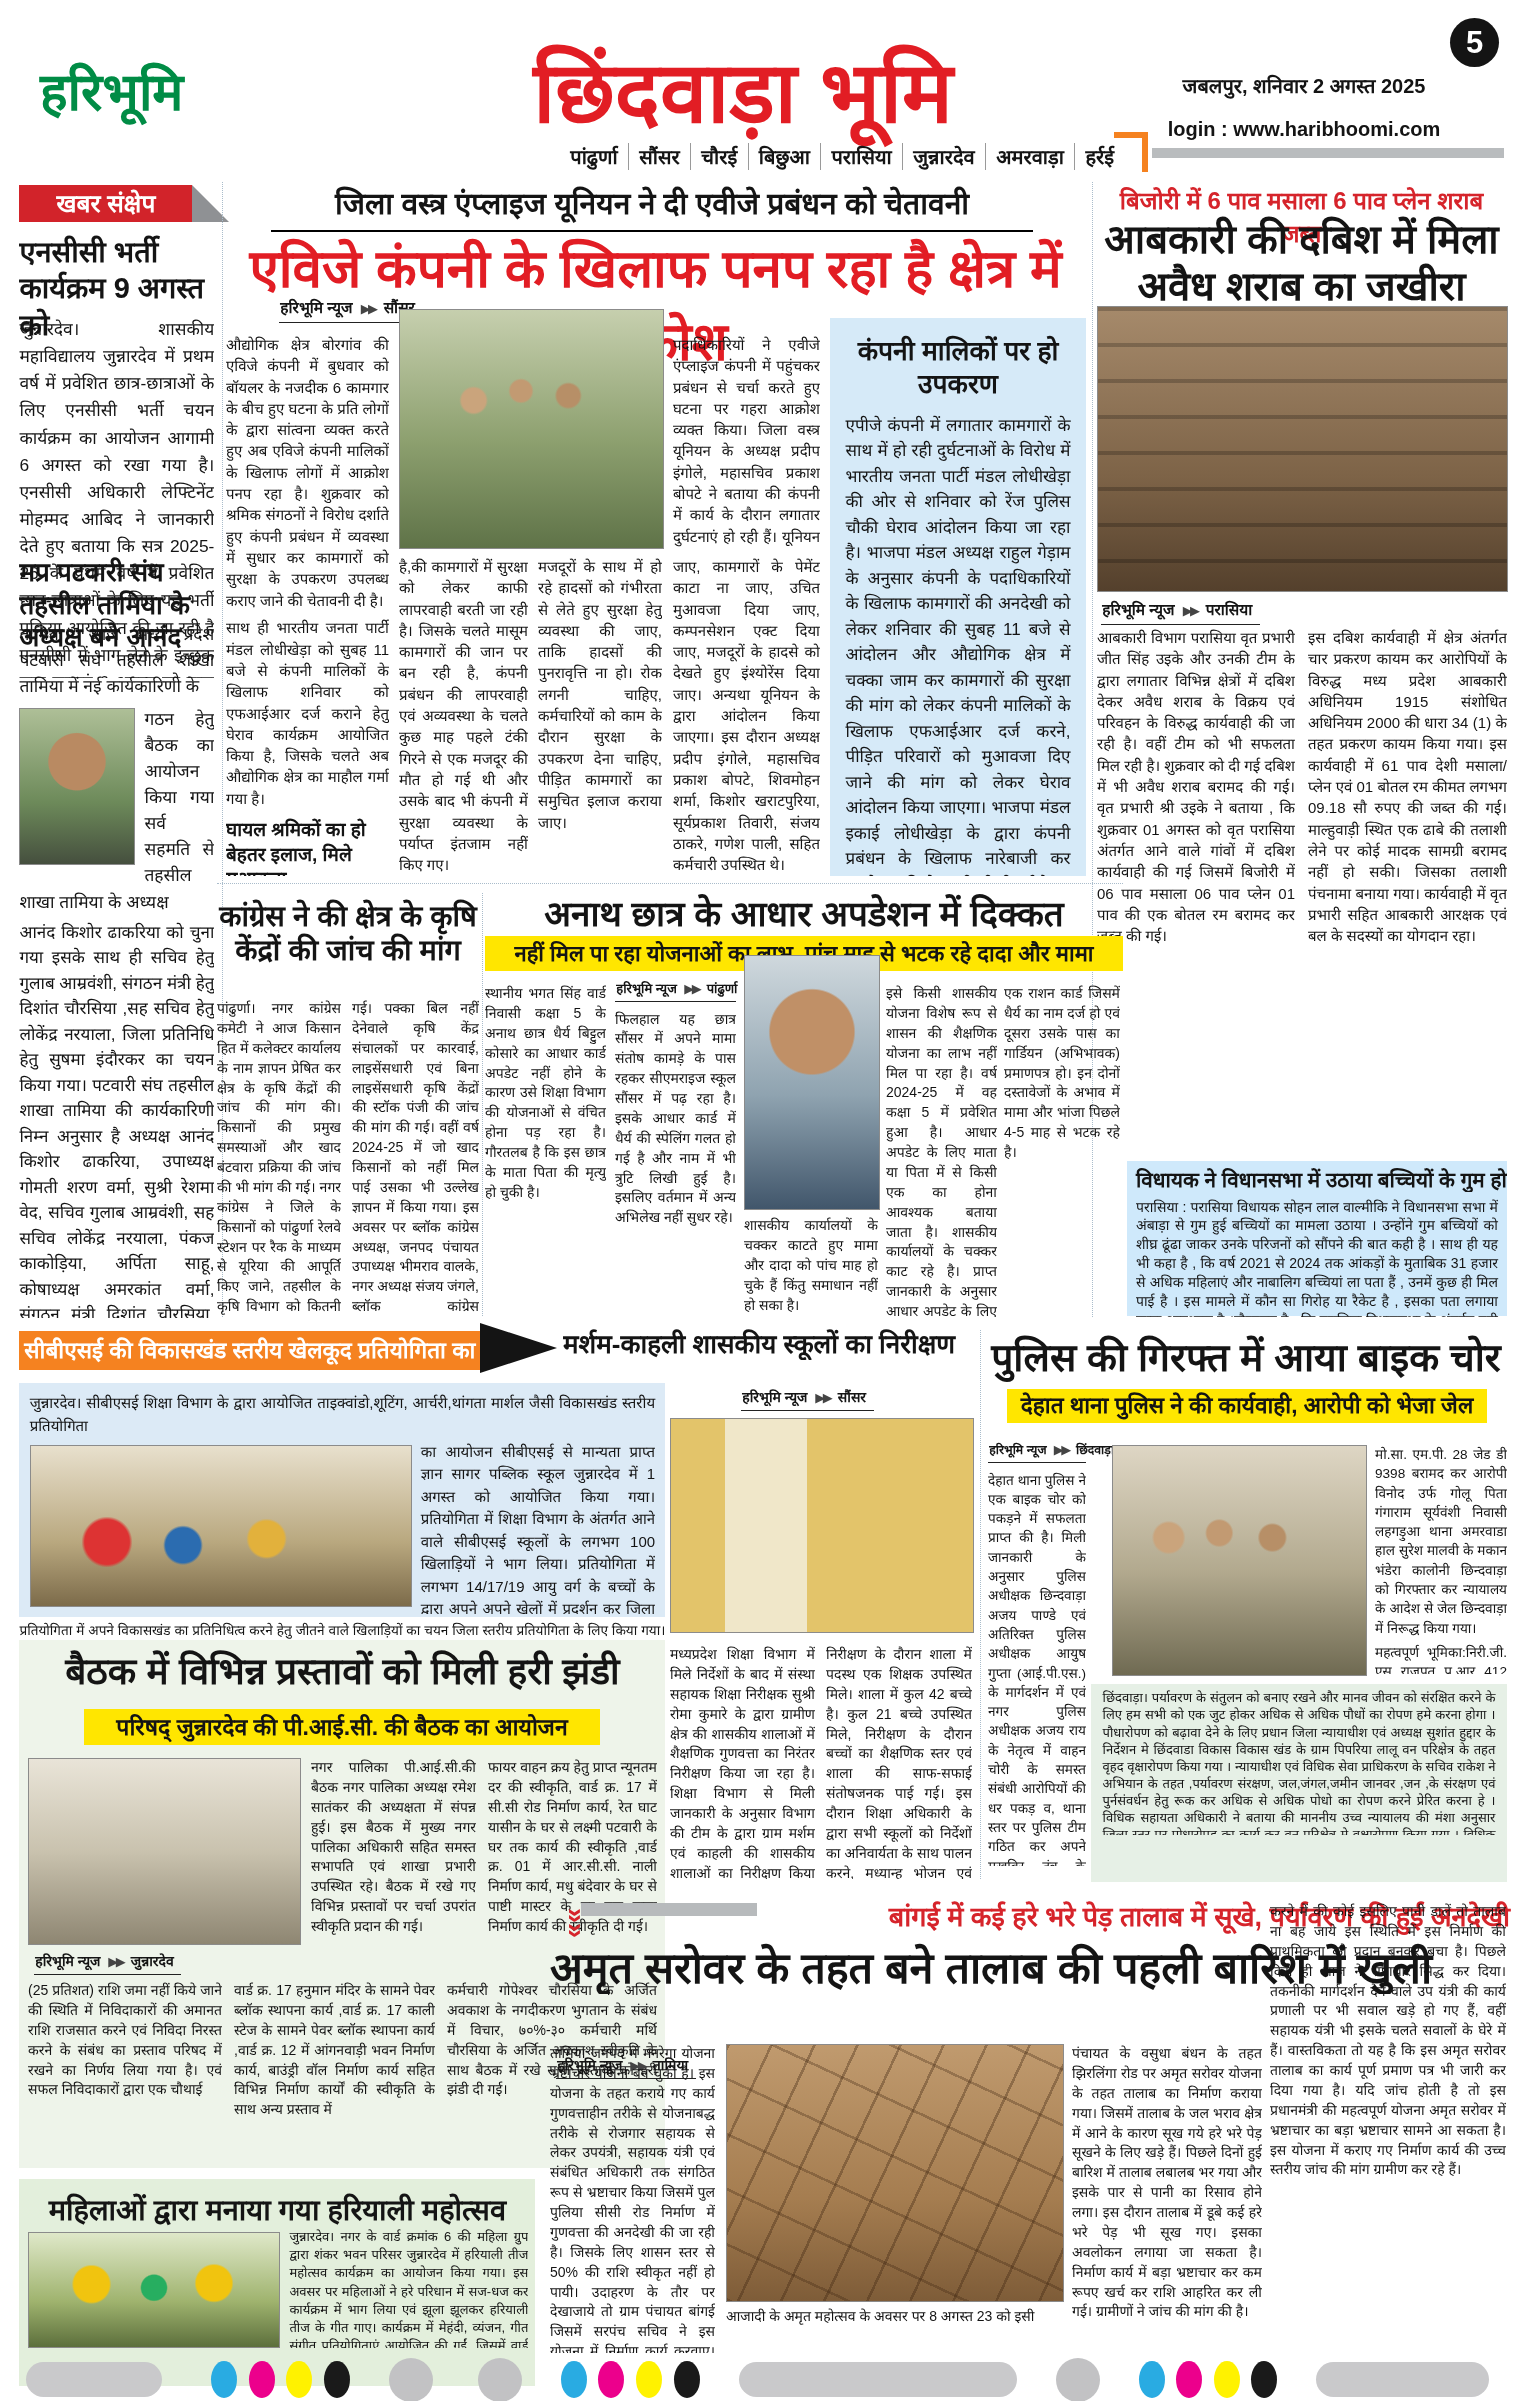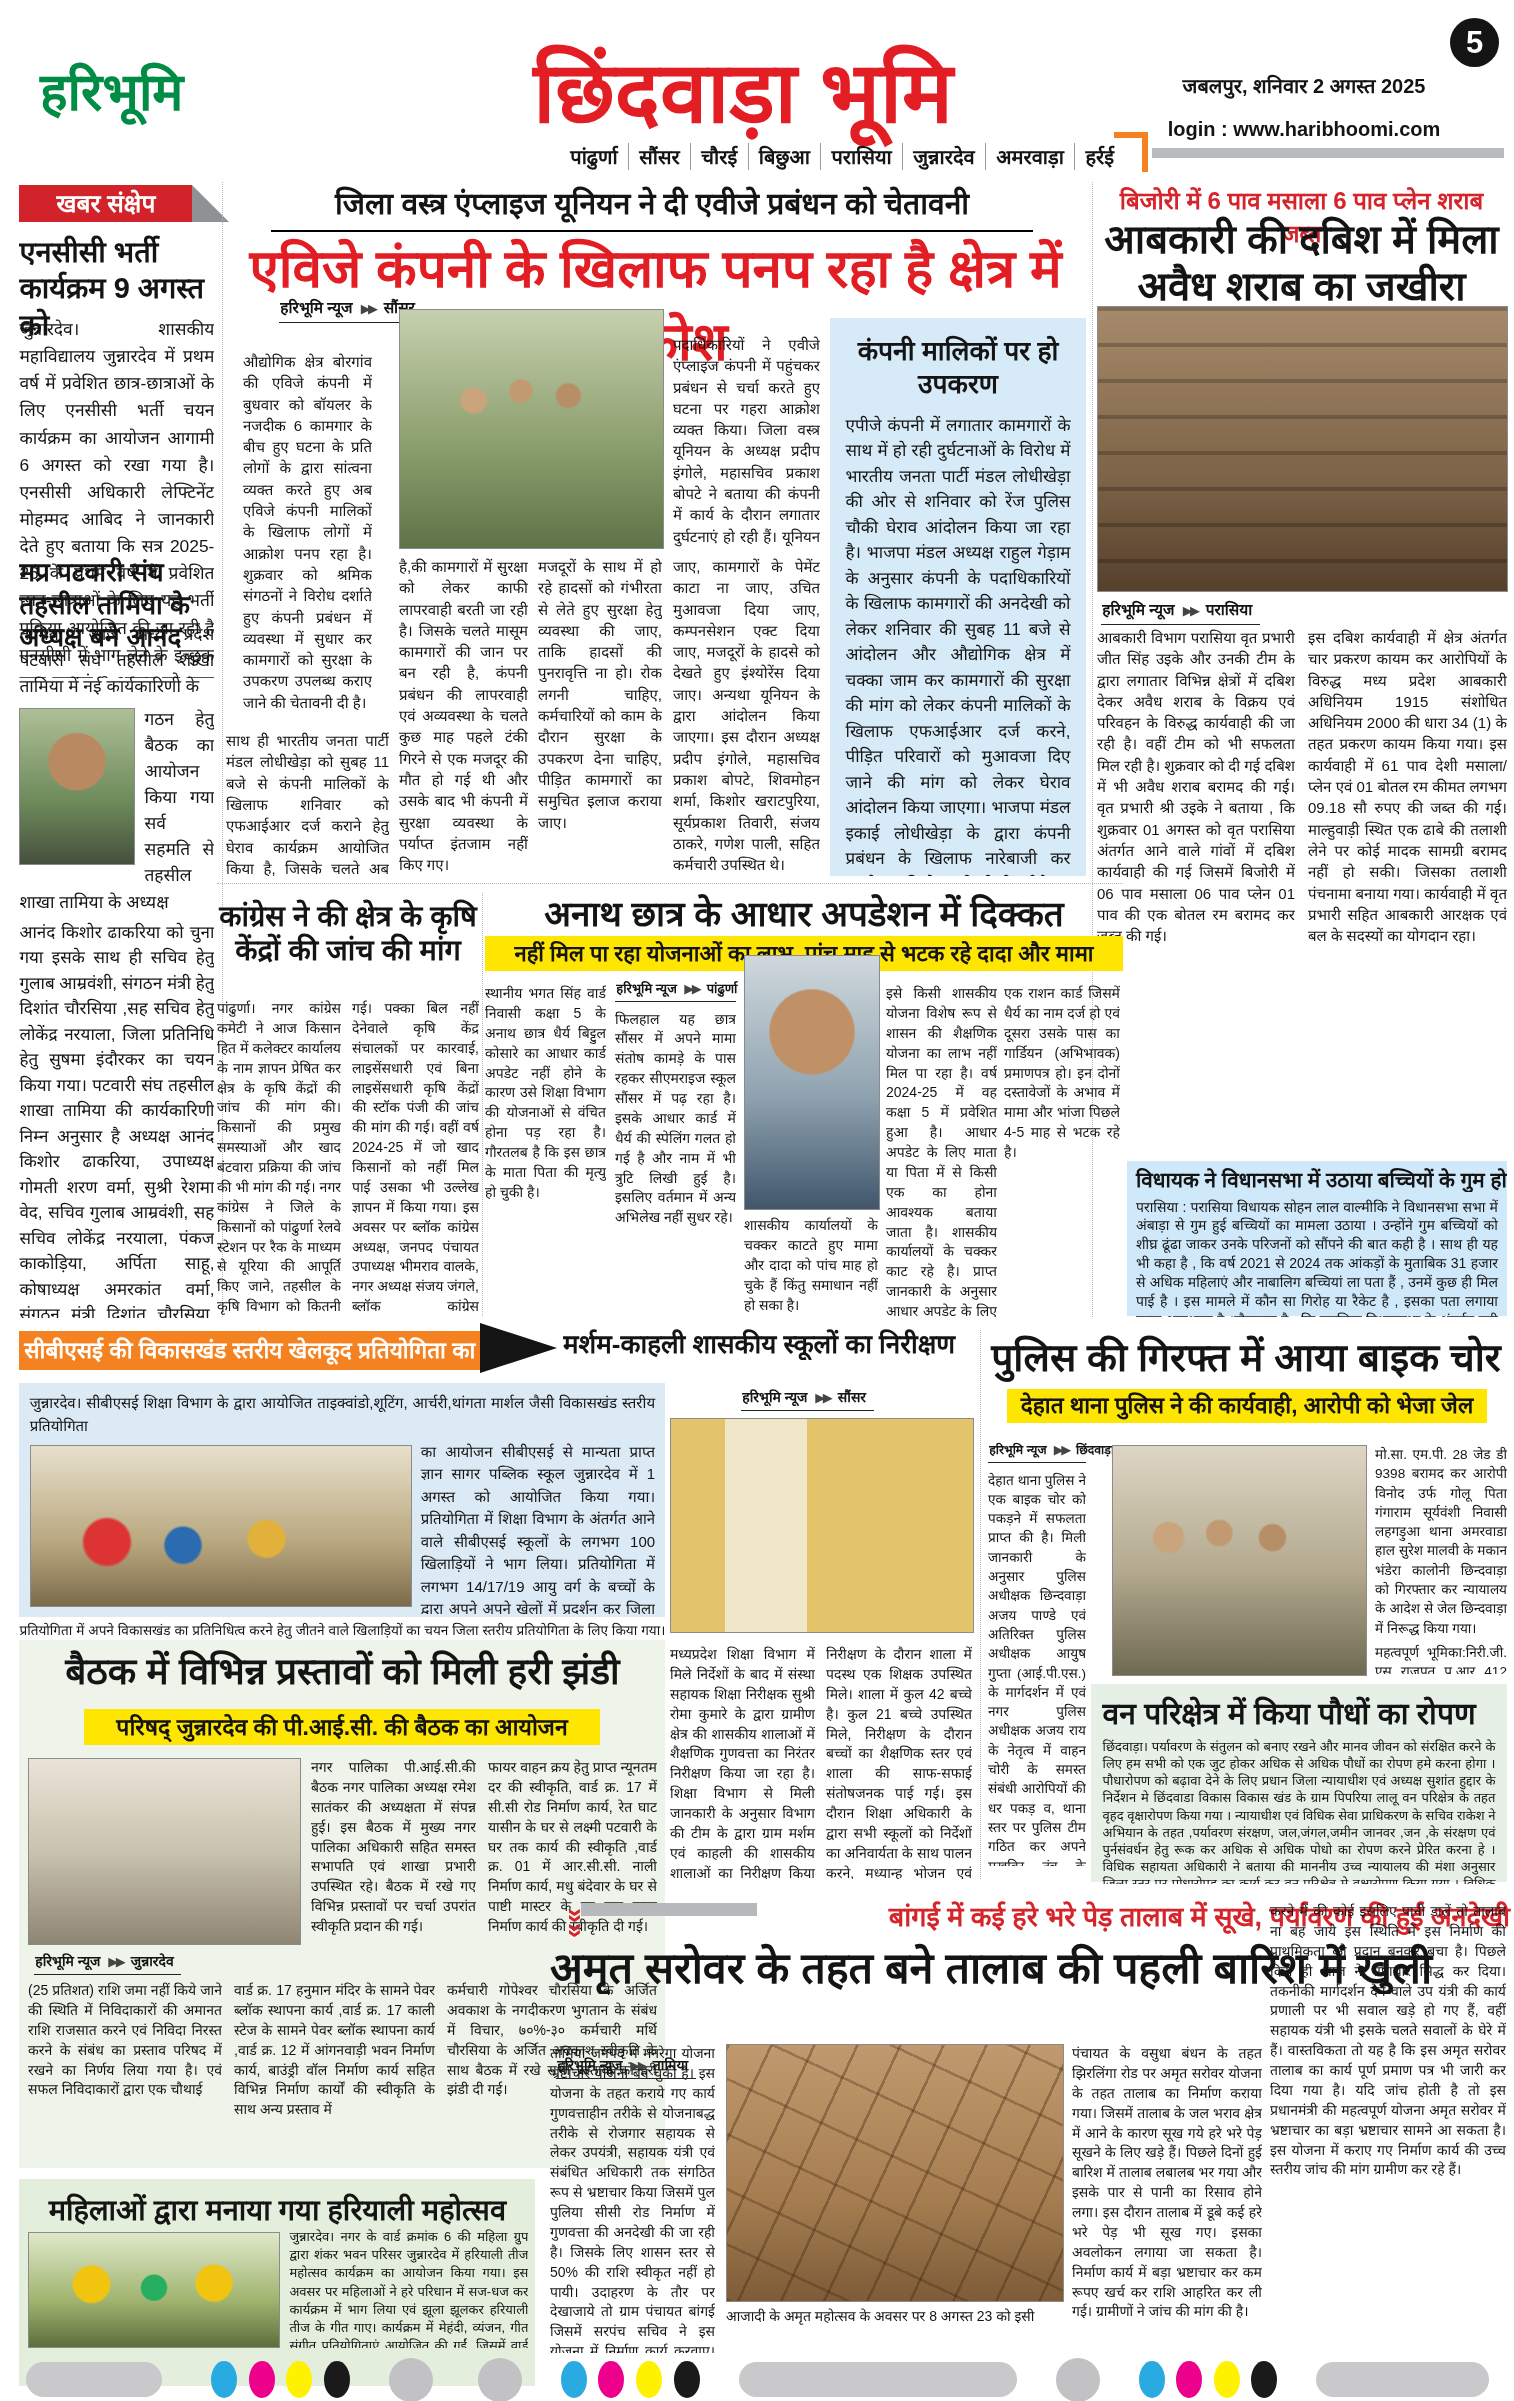--- a/index.html
+++ b/index.html
@@ -85,21 +85,21 @@
 
   <div>
     <div class="abs b c" style="left:271px;top:182px;width:762px;font-size:30px;border-bottom:2.6px solid #000;padding-bottom:6.5px;">जिला वस्त्र एंप्लाइज यूनियन ने दी एवीजे प्रबंधन को चेतावनी</div>
     <div class="abs b c" style="left:226px;top:230px;width:859px;font-size:53px;color:#e21d24;">एविजे कंपनी के खिलाफ पनप रहा है क्षेत्र में आक्रोश</div>
     <div class="abs byline" style="left:279px;top:296px;">
       <span>हरिभूमि न्यूज</span>
       <span class="arr">▶▶</span>
       <span>सौंसर</span>
     </div>
     <div class="abs" style="left:226px;top:334px;width:163px;height:542px;overflow:hidden;">
-      <p class="bt" style="margin:17px;">औद्योगिक क्षेत्र बोरगांव की एविजे कंपनी में बुधवार को बॉयलर के नजदीक 6 कामगार के बीच हुए घटना के प्रति लोगों के द्वारा सांत्वना व्यक्त करते हुए अब एविजे कंपनी मालिकों के खिलाफ लोगों में आक्रोश पनप रहा है। शुक्रवार को श्रमिक संगठनों ने विरोध दर्शाते हुए कंपनी प्रबंधन में व्यवस्था में सुधार कर कामगारों को सुरक्षा के उपकरण उपलब्ध कराए जाने की चेतावनी दी है।</p>
+      <p class="bt" style="margin:0;">औद्योगिक क्षेत्र बोरगांव की एविजे कंपनी में बुधवार को बॉयलर के नजदीक 6 कामगार के बीच हुए घटना के प्रति लोगों के द्वारा सांत्वना व्यक्त करते हुए अब एविजे कंपनी मालिकों के खिलाफ लोगों में आक्रोश पनप रहा है। शुक्रवार को श्रमिक संगठनों ने विरोध दर्शाते हुए कंपनी प्रबंधन में व्यवस्था में सुधार कर कामगारों को सुरक्षा के उपकरण उपलब्ध कराए जाने की चेतावनी दी है।</p>
       <p class="bt" style="margin:6.5px 0 0 0;">साथ ही भारतीय जनता पार्टी मंडल लोधीखेड़ा को सुबह 11 बजे से कंपनी मालिकों के खिलाफ शनिवार को एफआईआर दर्ज कराने हेतु घेराव कार्यक्रम आयोजित किया है, जिसके चलते अब औद्योगिक क्षेत्र का माहौल गर्मा गया है।</p>
       <p class="b" style="margin:9px 0 0 0;font-size:19px;line-height:1.3;">घायल श्रमिकों का हो बेहतर इलाज, मिले मुआवजा</p>
 
     </div>
     <div class="abs ph ph1" style="left:399px;top:309px;width:263px;height:238px;"></div>
     <div class="abs bt" style="left:673px;top:334px;width:147px;height:213px;">पदाधिकारियों ने एवीजे एंप्लाइज कंपनी में पहुंचकर प्रबंधन से चर्चा करते हुए घटना पर गहरा आक्रोश व्यक्त किया। जिला वस्त्र यूनियन के अध्यक्ष प्रदीप इंगोले, महासचिव प्रकाश बोपटे ने बताया की कंपनी में कार्य के दौरान लगातार दुर्घटनाएं हो रही हैं। यूनियन के द्वारा एविजे कंपनी के प्रबंधन से उपस्थिति में मुलाकात कर घटना के प्रति आक्रोश व्यक्त करते हुए ज्ञापन सोपा गया। इस दौरान एविजे कंपनी के प्रबंधन को हिदायत दी गई है।</div>
     <div class="abs bt" style="left:399px;top:556px;width:129px;height:319px;">है,की कामगारों में सुरक्षा को लेकर काफी लापरवाही बरती जा रही है। जिसके चलते मासूम कामगारों की जान पर बन रही है, कंपनी प्रबंधन की लापरवाही एवं अव्यवस्था के चलते कुछ माह पहले टंकी गिरने से एक मजदूर की मौत हो गई थी और उसके बाद भी कंपनी में सुरक्षा व्यवस्था के पर्याप्त इंतजाम नहीं किए गए।</div>
     <div class="abs bt" style="left:538px;top:556px;width:124px;height:319px;">मजदूरों के साथ में हो रहे हादसों को गंभीरता से लेते हुए सुरक्षा हेतु व्यवस्था की जाए, ताकि हादसों की पुनरावृत्ति ना हो। रोक लगनी चाहिए, कर्मचारियों को काम के दौरान सुरक्षा के उपकरण देना चाहिए, पीड़ित कामगारों का समुचित इलाज कराया जाए।</div>
     <div class="abs bt" style="left:673px;top:556px;width:147px;height:319px;">जाए, कामगारों के पेमेंट काटा ना जाए, उचित मुआवजा दिया जाए, कम्पनसेशन एक्ट दिया जाए, मजदूरों के हादसे को देखते हुए इंश्योरेंस दिया जाए। अन्यथा यूनियन के द्वारा आंदोलन किया जाएगा। इस दौरान अध्यक्ष प्रदीप इंगोले, महासचिव प्रकाश बोपटे, शिवमोहन शर्मा, किशोर खराटपुरिया, सूर्यप्रकाश तिवारी, संजय ठाकरे, गणेश पाली, सहित कर्मचारी उपस्थित थे।</div>
     <div class="abs box-blue" style="left:830px;top:318px;width:256px;height:558px;">
@@ -190,21 +190,20 @@
       <div class="bt" style="margin-top:7.7px;height:395px;font-size:13.6px;">देहात थाना पुलिस ने एक बाइक चोर को पकड़ने में सफलता प्राप्त की है। मिली जानकारी के अनुसार पुलिस अधीक्षक छिन्दवाड़ा अजय पाण्डे एवं अतिरिक्त पुलिस अधीक्षक आयुष गुप्ता (आई.पी.एस.) के मार्गदर्शन में एवं नगर पुलिस अधीक्षक अजय राय के नेतृत्व में वाहन चोरी के समस्त संबंधी आरोपियों की धर पकड़ व, थाना स्तर पर पुलिस टीम गठित कर अपने मुखबिर तंत्र के आधार पर एक मो.सा. चोर को गिरफ्तार कर उससे गत दिवस चोरी की गई एक बाइक जब्त की गई।</div>
     </div>
     <div class="abs ph ph-police" style="left:1112px;top:1445px;width:253px;height:229px;"></div>
     <div class="abs" style="left:1375px;top:1445px;width:132px;height:229px;overflow:hidden;">
       <p class="bt" style="margin:0;font-size:13.6px;">मो.सा. एम.पी. 28 जेड डी 9398 बरामद कर आरोपी विनोद उर्फ गोलू पिता गंगाराम सूर्यवंशी निवासी लहगड़ुआ थाना अमरवाडा हाल सुरेश मालवी के मकान भंडेरा कालोनी छिन्दवाड़ा को गिरफ्तार कर न्यायालय के आदेश से जेल छिन्दवाड़ा में निरूद्ध किया गया।</p>
       <p class="bt" style="margin:5.2px 0 0 0;font-size:13.6px;">महत्वपूर्ण भूमिका:निरी.जी. एस. राजपूत, प्र.आर. 412 महेन्द्र कुमार, प्र.आर. 345 एवं आर.640 महेश राजपूत थाना देहात छिन्दवाड़ा जिला छिन्दवाड़ा।</p>
     </div>
   </div>
 
   <div class="abs sec-green" style="left:1091px;top:1684px;width:416px;height:198px;">
-    <div class="b" style="font-size:30px;padding:7.7px 11.6px 0 11.6px;">वन परिक्षेत्र में किया पौधों का रोपण</div>
     <div style="font-size:13px;line-height:1.32;text-align:justify;padding:5.2px 11.6px;overflow:hidden;height:141px;">छिंदवाड़ा। पर्यावरण के संतुलन को बनाए रखने और मानव जीवन को संरक्षित करने के लिए हम सभी को एक जुट होकर अधिक से अधिक पौधों का रोपण हमे करना होगा । पौधारोपण को बढ़ावा देने के लिए  प्रधान जिला न्यायाधीश  एवं अध्यक्ष सुशांत हुद्दार के निर्देशन मे छिंदवाडा विकास  विकास खंड के ग्राम पिपरिया लालू वन परिक्षेत्र के तहत वृहद वृक्षारोपण किया गया ।   न्यायाधीश एवं विधिक सेवा प्राधिकरण के सचिव  राकेश ने अभियान के तहत ,पर्यावरण संरक्षण, जल,जंगल,जमीन जानवर ,जन ,के संरक्षण एवं पुर्नसंवर्धन हेतु रूक कर अधिक से अधिक पोधो का रोपण करने प्रेरित करना हे । विधिक सहायता अधिकारी ने बताया की माननीय उच्व न्यायालय की मंशा अनुसार जिला स्तर पर पोधारोपड़ का कार्य कर वन परिक्षेत्र मे वृक्षारोपण किया गया ।  विधिक सेवा प्राधिकरण के सदस्य श्यामल राव  के द्वारा पौधों का रोपण कर  एक पोधा मां के नाम की परिकल्पना को साकार करने वन सुरक्षा समिति से पौधे लगाने की अपील कर लगे पोधो का संरक्षण करने को कहा ।</div>
   </div>
 
   <div>
     <div class="abs" style="left:19.4px;top:1640px;width:646px;height:528px;background:#eef4ea;"></div>
     <div class="abs hl c" style="left:19.4px;top:1650px;width:646px;font-size:37px;">बैठक में विभिन्न प्रस्तावों को मिली हरी झंडी</div>
     <div class="abs sub-yellow" style="left:84px;top:1709px;width:516px;height:36px;font-size:23px;line-height:36px;">परिषद् जुन्नारदेव की पी.आई.सी. की बैठक का आयोजन</div>
     <div class="abs ph ph-meeting" style="left:28px;top:1758px;width:271px;height:185px;"></div>
     <div class="abs bt" style="left:311px;top:1758px;width:165px;height:185px;font-size:14px;">नगर पालिका पी.आई.सी.की बैठक नगर पालिका अध्यक्ष रमेश सातंकर की अध्यक्षता में संपन्न हुई। इस बैठक में मुख्य नगर पालिका अधिकारी सहित समस्त सभापति एवं शाखा प्रभारी उपस्थित रहे। बैठक में रखे गए विभिन्न प्रस्तावों पर चर्चा उपरांत स्वीकृति प्रदान की गई।</div>
     <div class="abs bt" style="left:488px;top:1758px;width:169px;height:185px;font-size:14px;">फायर वाहन क्रय हेतु प्राप्त न्यूनतम दर की स्वीकृति, वार्ड क्र. 17 में सी.सी रोड निर्माण कार्य, रेत घाट यासीन के घर से लक्ष्मी पटवारी के घर तक कार्य की स्वीकृति ,वार्ड क्र. 01 में आर.सी.सी. नाली निर्माण कार्य, मधु बंदेवार के घर से पाष्टी मास्टर के घर तक नाला निर्माण कार्य की स्वीकृति दी गई।</div>

